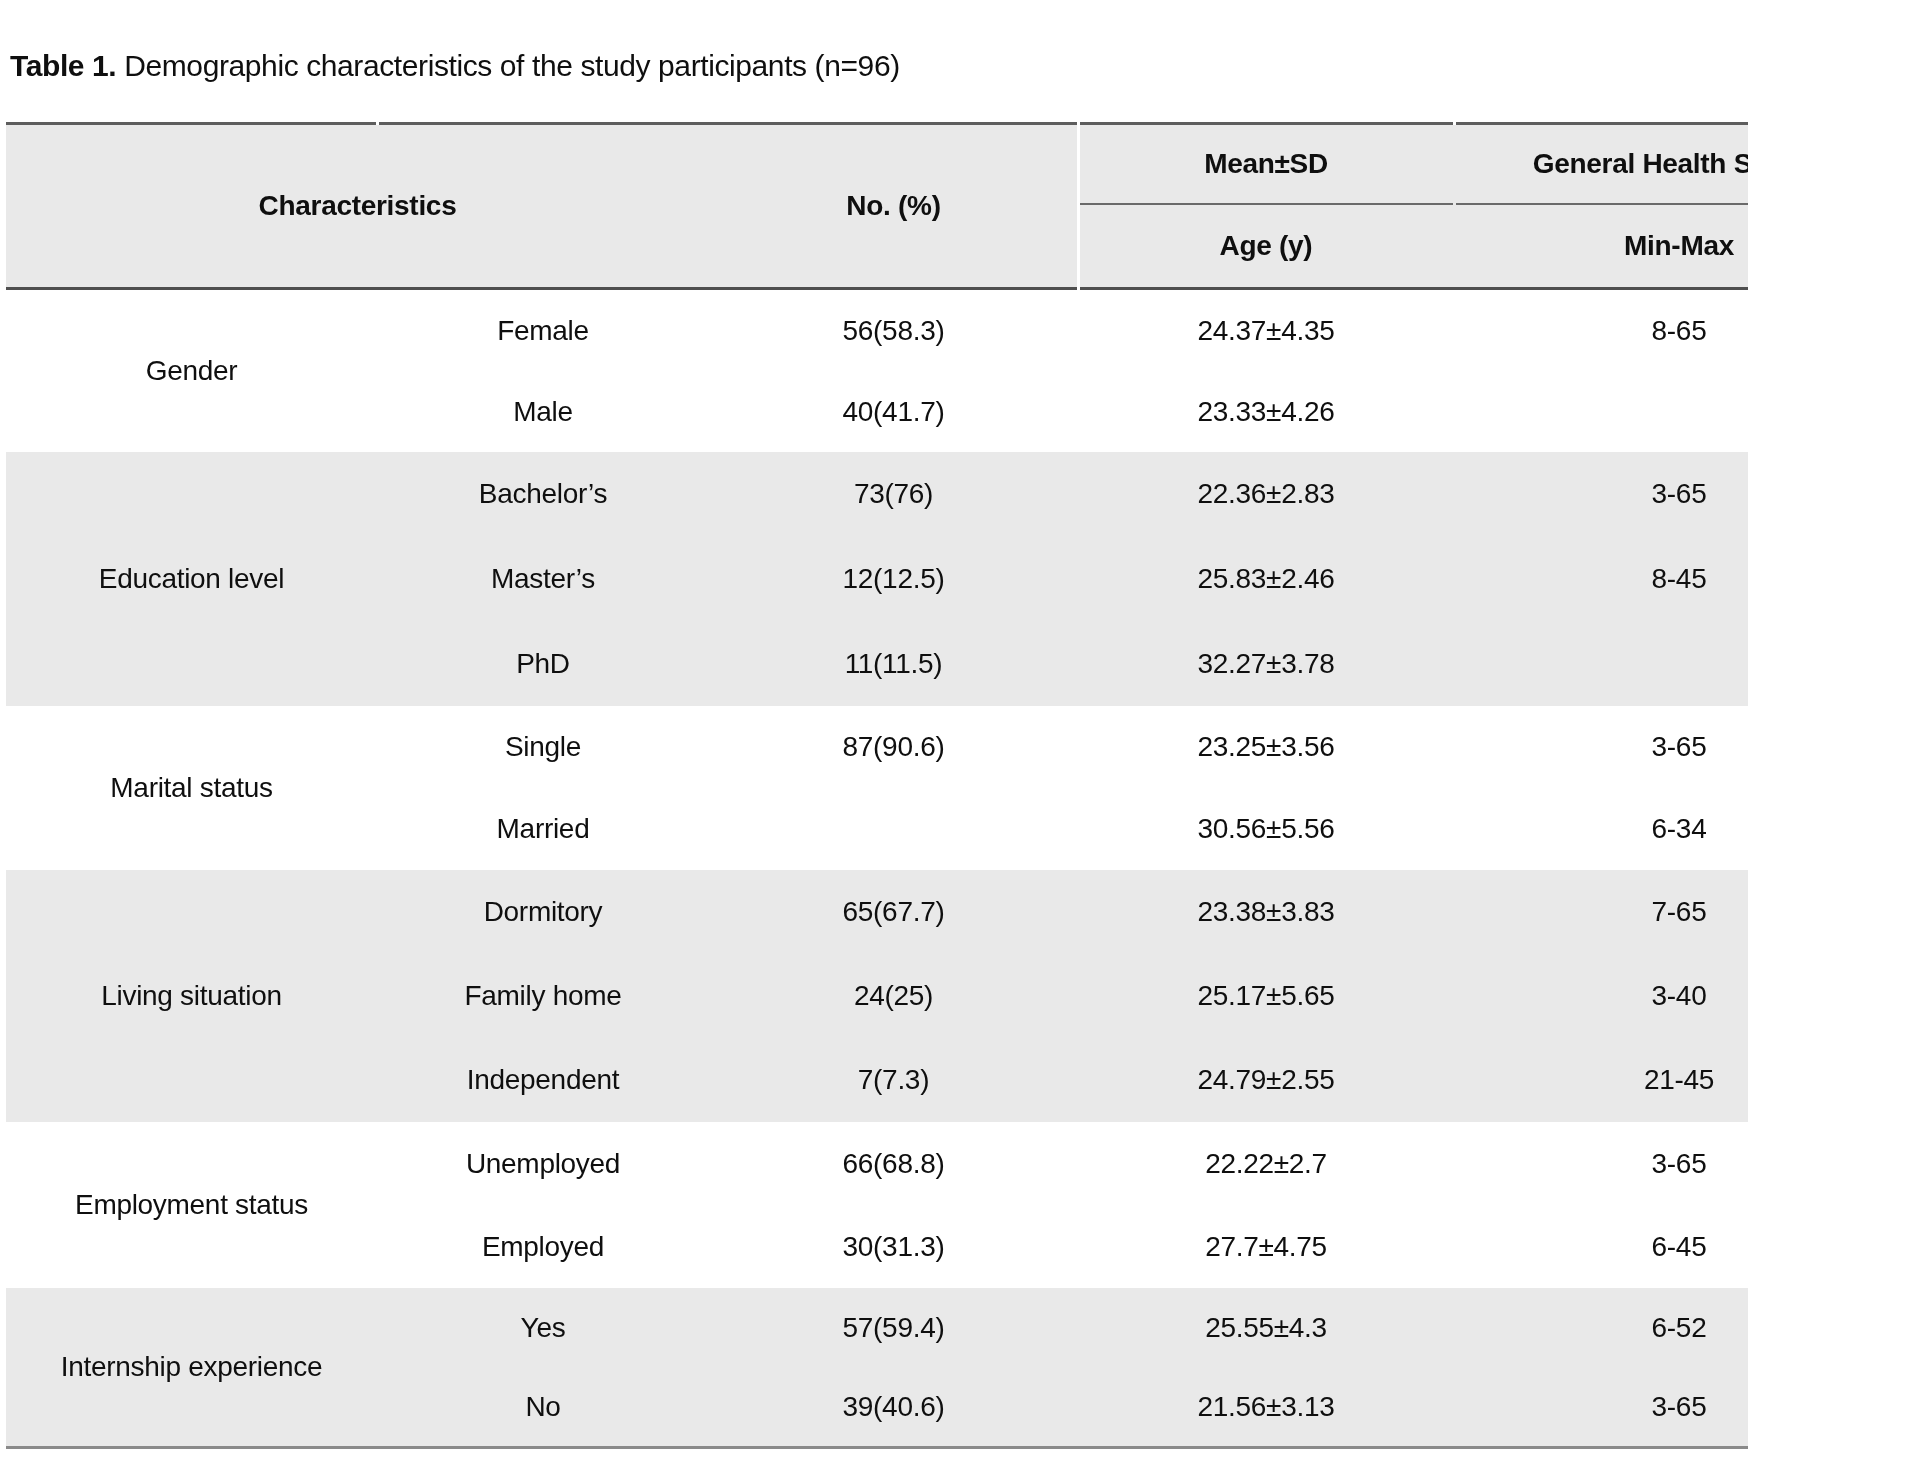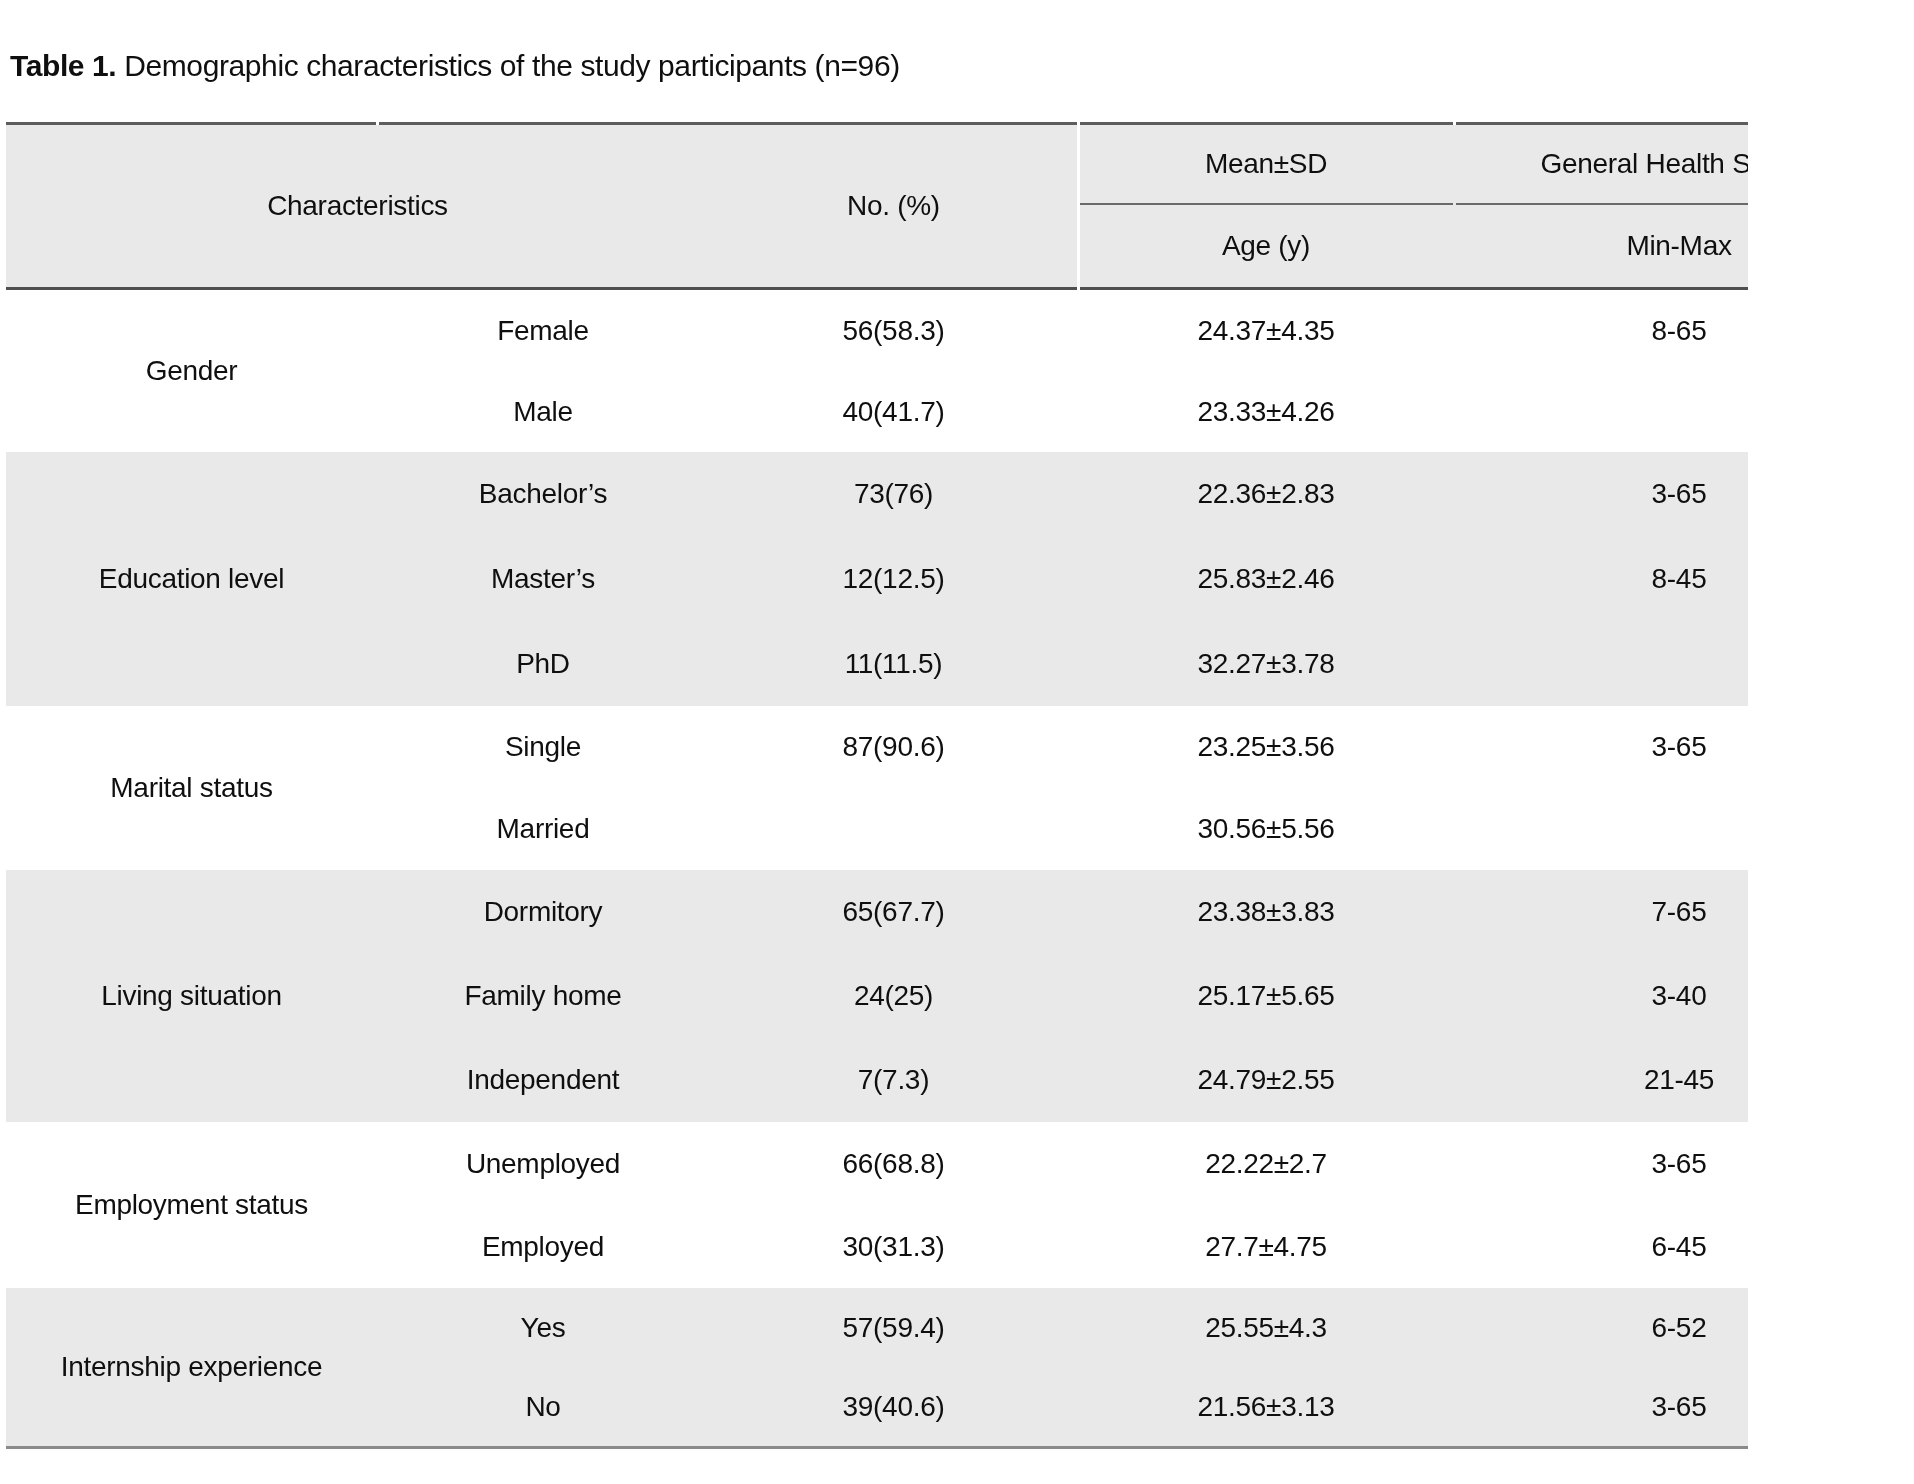--- a/index.html
+++ b/index.html
@@ -30,21 +30,21 @@
     display:grid;
     grid-template-columns:703px 369px 376px 450px;
     grid-template-rows:80px 82px;
     background:#e9e9e9;
     border-top:3px solid #5d5d5d;
     border-bottom:3px solid #4f4f4f;
     box-sizing:content-box;
   }
   .hcell{
     display:flex;align-items:center;justify-content:center;
-    font-weight:normal;font-size:28px;letter-spacing:-0.3px;
+    font-weight:bold;font-size:28px;letter-spacing:-0.3px;
     box-sizing:border-box;
   }
   .h-span2{grid-row:1 / span 2;}
   .h-r1{grid-row:1;}
   .h-r2{grid-row:2;}
   .h-c1{grid-column:1;}
   .h-c2{grid-column:2;}
   .h-c3{grid-column:3;}
   .h-c4{grid-column:4;}
   .h-divider{border-bottom:2px solid #6a6a6a;}
@@ -129,20 +129,21 @@
     </div>
 
     <div class="sec white" style="grid-template-rows:repeat(2,1fr);height:164px;">
       <div class="cell lab">Marital status</div>
       <div class="cell cat" style="grid-row:1">Single</div>
       <div class="cell no" style="grid-row:1">87(90.6)</div>
       <div class="cell age" style="grid-row:1">23.25±3.56</div>
       <div class="cell mm" style="grid-row:1">3-65</div>
       <div class="cell cat" style="grid-row:2">Married</div>
       <div class="cell age" style="grid-row:2">30.56±5.56</div>
+      <div class="cell mm" style="grid-row:2">6-34</div>
     </div>
 
     <div class="sec gray" style="grid-template-rows:repeat(3,1fr);height:252px;">
       <div class="cell lab">Living situation</div>
       <div class="cell cat" style="grid-row:1">Dormitory</div>
       <div class="cell no" style="grid-row:1">65(67.7)</div>
       <div class="cell age" style="grid-row:1">23.38±3.83</div>
       <div class="cell mm" style="grid-row:1">7-65</div>
       <div class="cell cat" style="grid-row:2">Family home</div>
       <div class="cell no" style="grid-row:2">24(25)</div>

